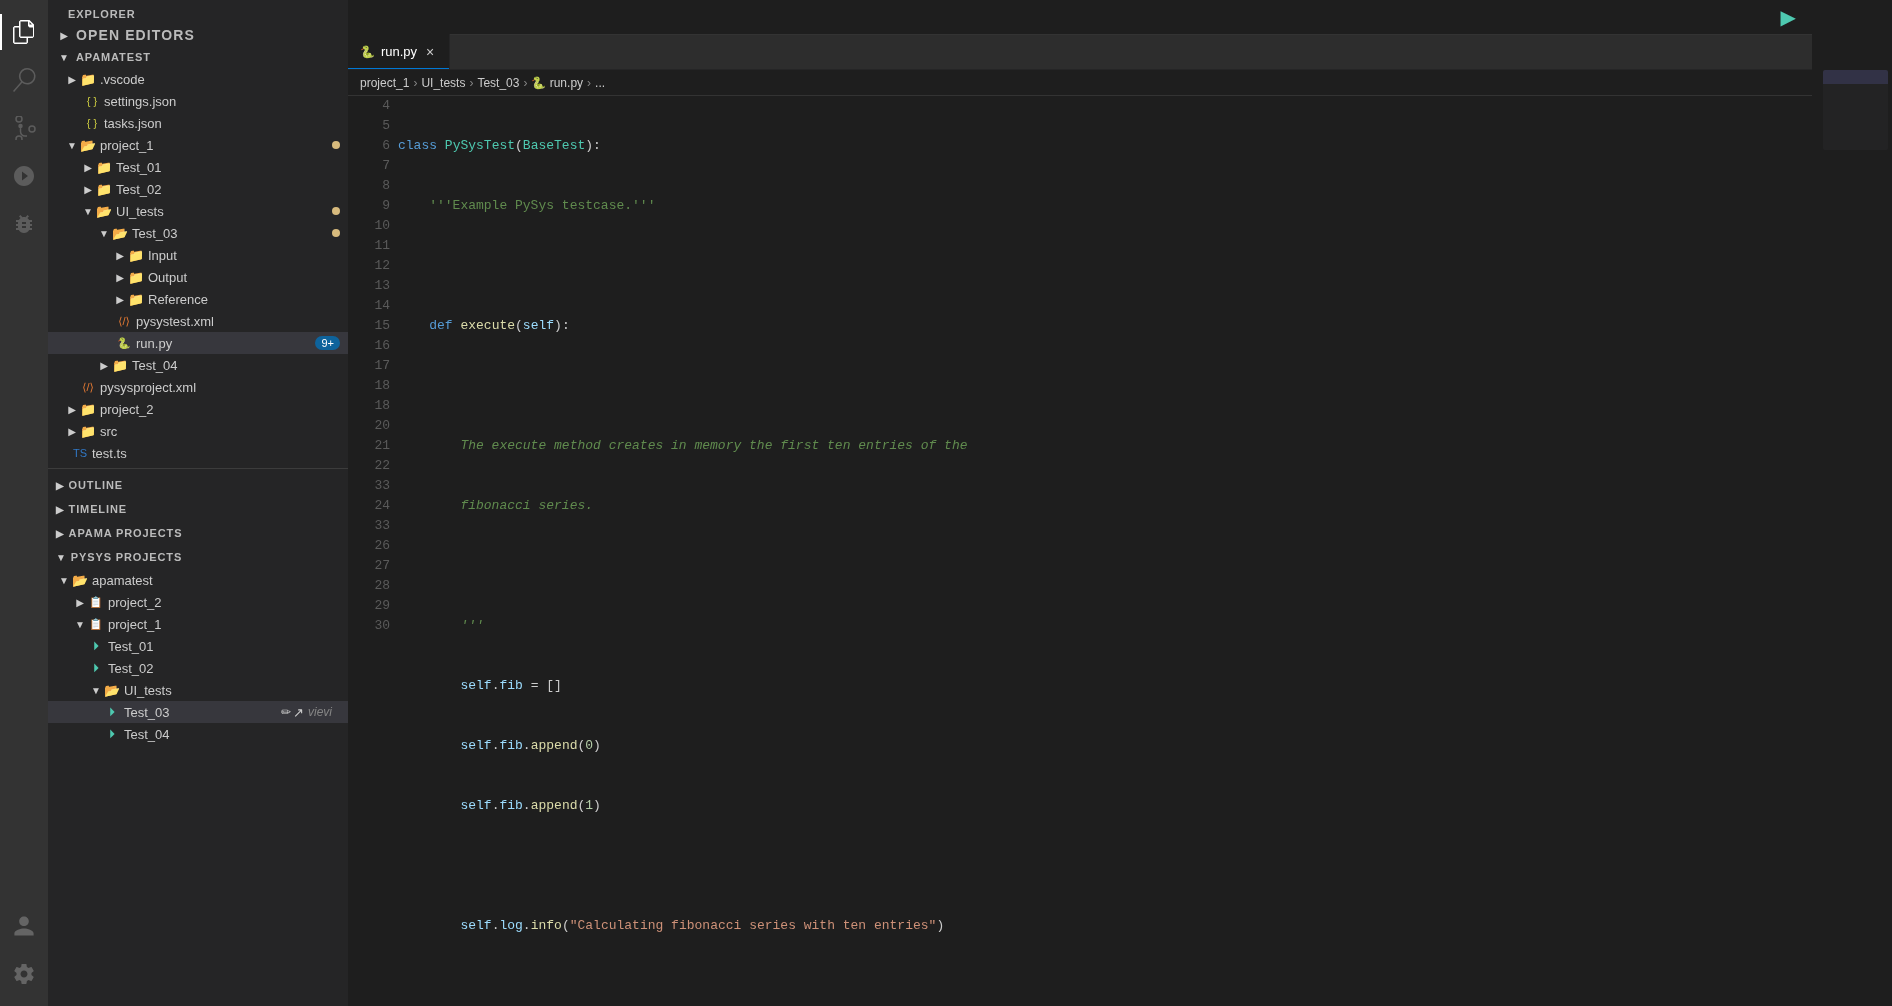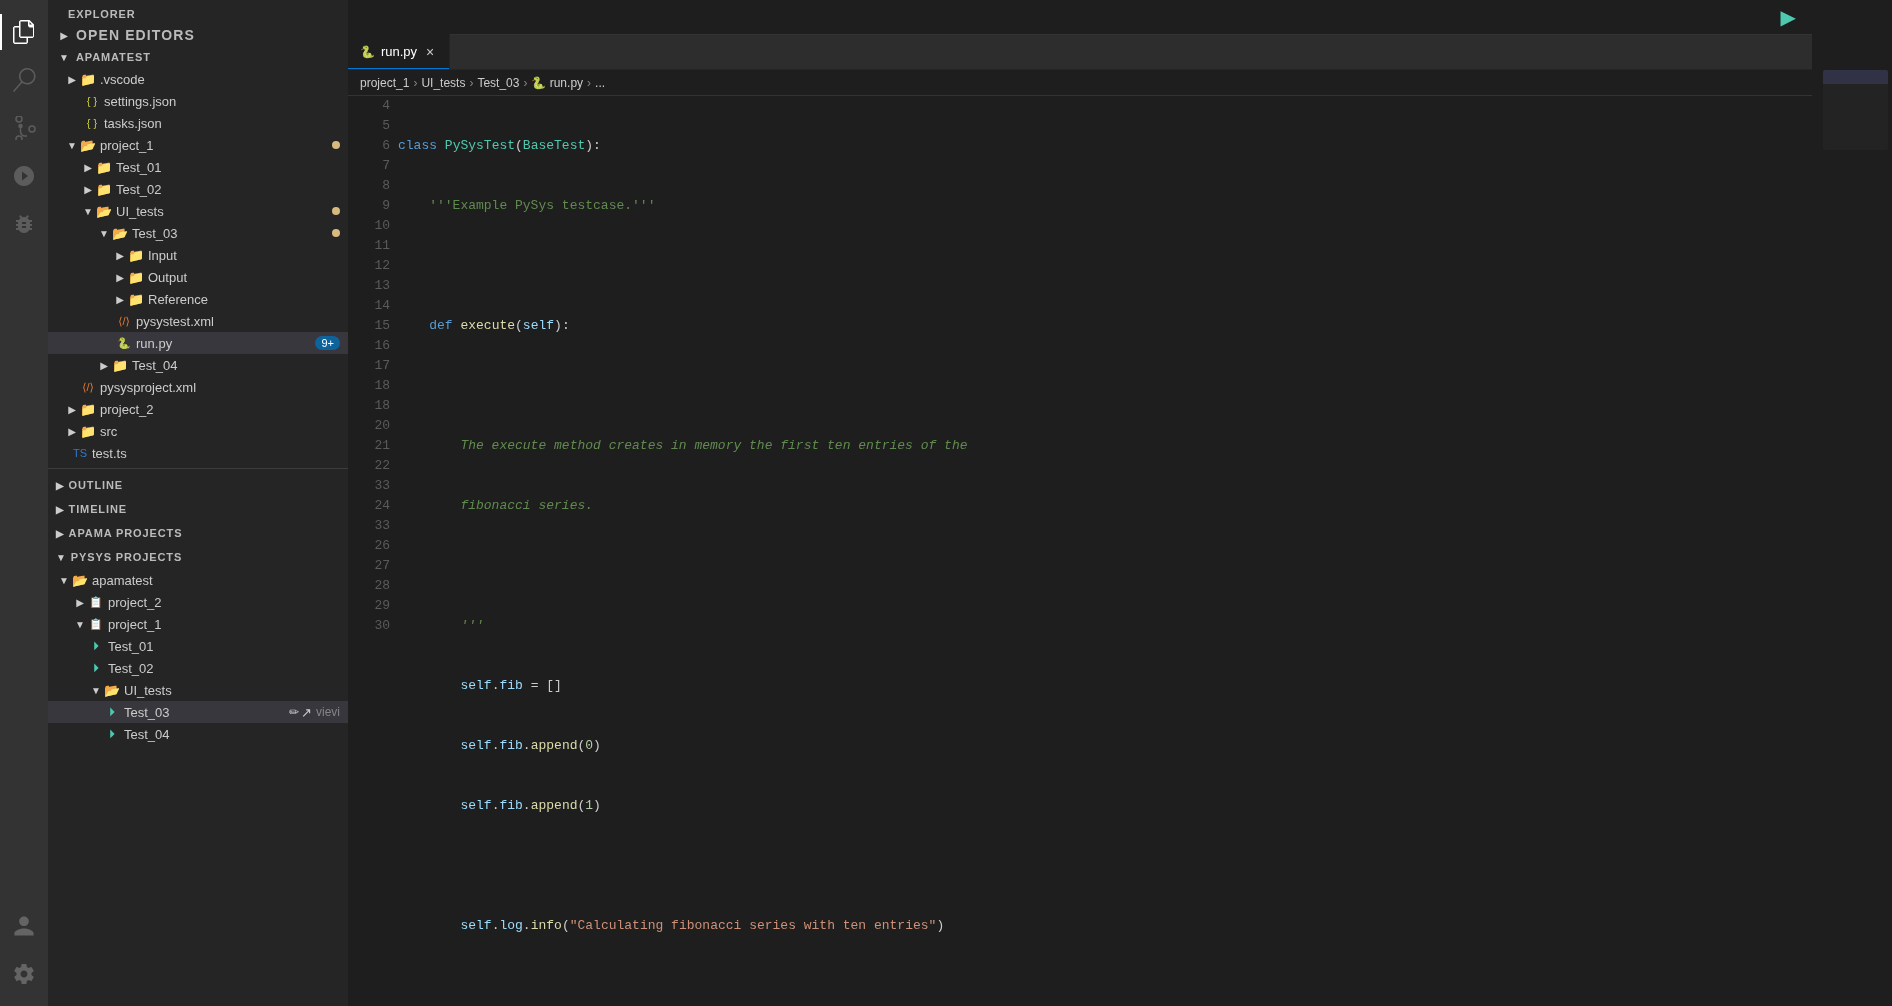--- a/index.html
+++ b/index.html
@@ -275,21 +275,22 @@
     }
     .tree-item .edit-icon {
       color: #cccccc;
       font-size: 11px;
       margin-right: 2px;
     }
 
     .vievi-label {
       color: #858585;
       font-size: 12px;
-      margin-right: 8px;
+      margin-right: 16px;
+      font-style: italic;
     }
 
     
     ::-webkit-scrollbar { width: 6px; height: 6px; }
     ::-webkit-scrollbar-track { background: #1e1e1e; }
     ::-webkit-scrollbar-thumb { background: #555; border-radius: 3px; }
   </style>
 </head>
 <body>
 

